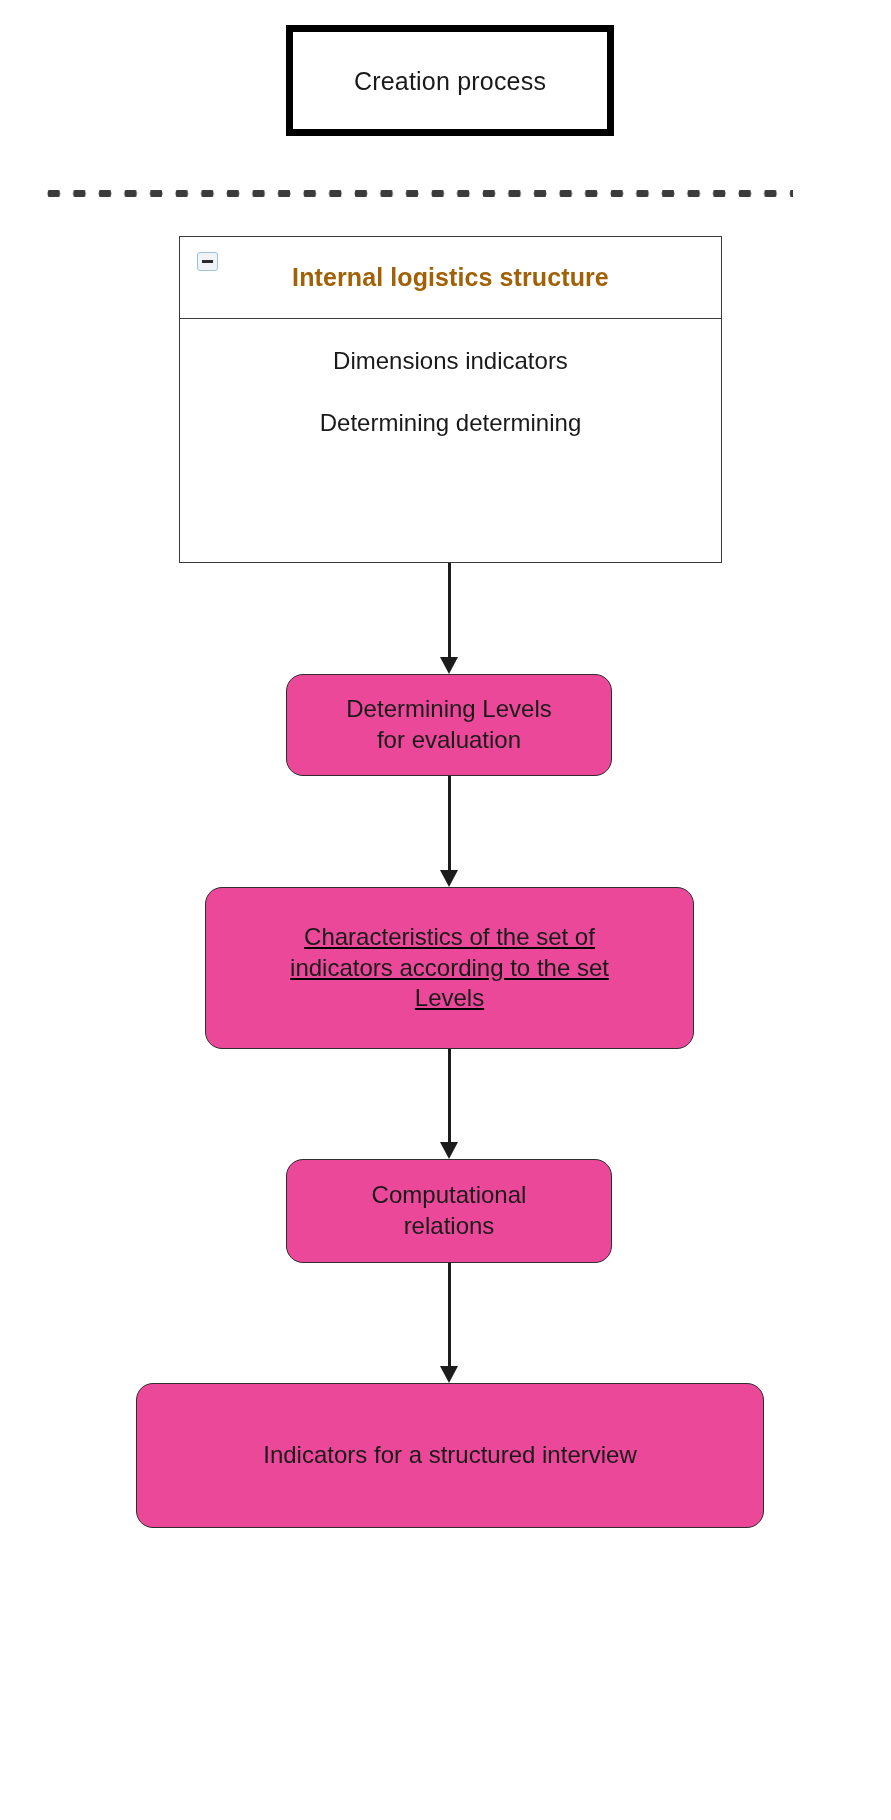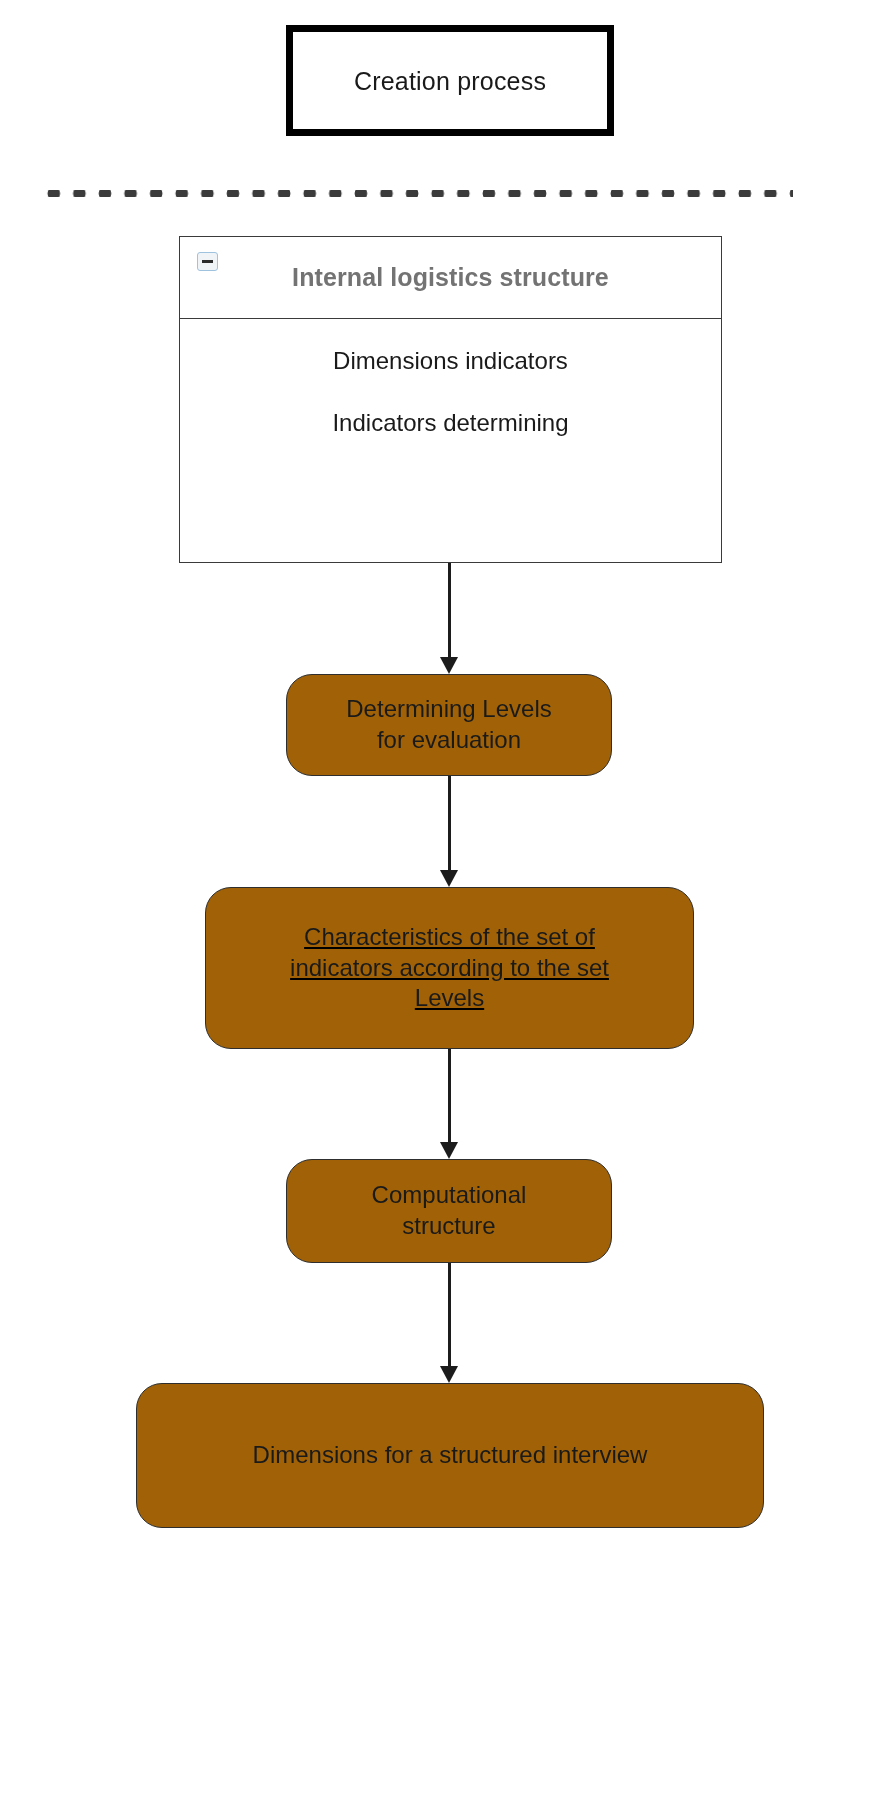--- a/index.html
+++ b/index.html
@@ -75,21 +75,21 @@
     height: 82px;
     border-bottom: 1.8px solid #3a3a3a;
     box-sizing: border-box;
     display: flex;
     align-items: center;
     justify-content: center;
   }
   .panel-header .header-title {
     font-size: 25px;
     font-weight: bold;
-    color: #737373;
+    color: #a16207;
     text-align: center;
     letter-spacing: 0.1px;
   }
   .collapse-icon {
     position: absolute;
     left: 17px;
     top: 15px;
     width: 21px;
     height: 19px;
     border: 1.5px solid #9fc2de;
@@ -113,22 +113,22 @@
     font-size: 24px;
     line-height: 1.2;
     color: #1a1a1a;
     padding: 16px 10px 17px 10px;
   }
 
   
   .node {
     position: absolute;
     border: 1.8px solid #2e2e2e;
-    border-radius: 26px;
-    background: #a16207;
+    border-radius: 17px;
+    background: #ec4899;
     box-sizing: border-box;
     display: flex;
     align-items: center;
     justify-content: center;
     text-align: center;
   }
   .node .label {
     font-size: 24px;
     line-height: 1.28;
     color: #1a1a1a;
@@ -192,21 +192,21 @@
 
   <div class="panel">
     <div class="panel-header">
       <span class="collapse-icon">
         <span class="bar"></span>
       </span>
       <div class="header-title">Internal logistics structure</div>
     </div>
     <div class="panel-body">
       <div class="panel-item">Dimensions indicators</div>
-      <div class="panel-item">Indicators determining</div>
+      <div class="panel-item">Determining determining</div>
     </div>
   </div>
 
   <div class="arrow" id="arrow-1">
     <div class="shaft"></div>
     <div class="head"></div>
   </div>
 
   <div class="node" id="node-levels">
     <div class="label">Determining Levels
@@ -224,25 +224,25 @@
 Levels</div>
   </div>
 
   <div class="arrow" id="arrow-3">
     <div class="shaft"></div>
     <div class="head"></div>
   </div>
 
   <div class="node" id="node-comput">
     <div class="label">Computational
-structure</div>
+relations</div>
   </div>
 
   <div class="arrow" id="arrow-4">
     <div class="shaft"></div>
     <div class="head"></div>
   </div>
 
   <div class="node" id="node-material">
-    <div class="label">Dimensions for a structured interview</div>
+    <div class="label">Indicators for a structured interview</div>
   </div>
 
 </div>
 
 </body></html>

